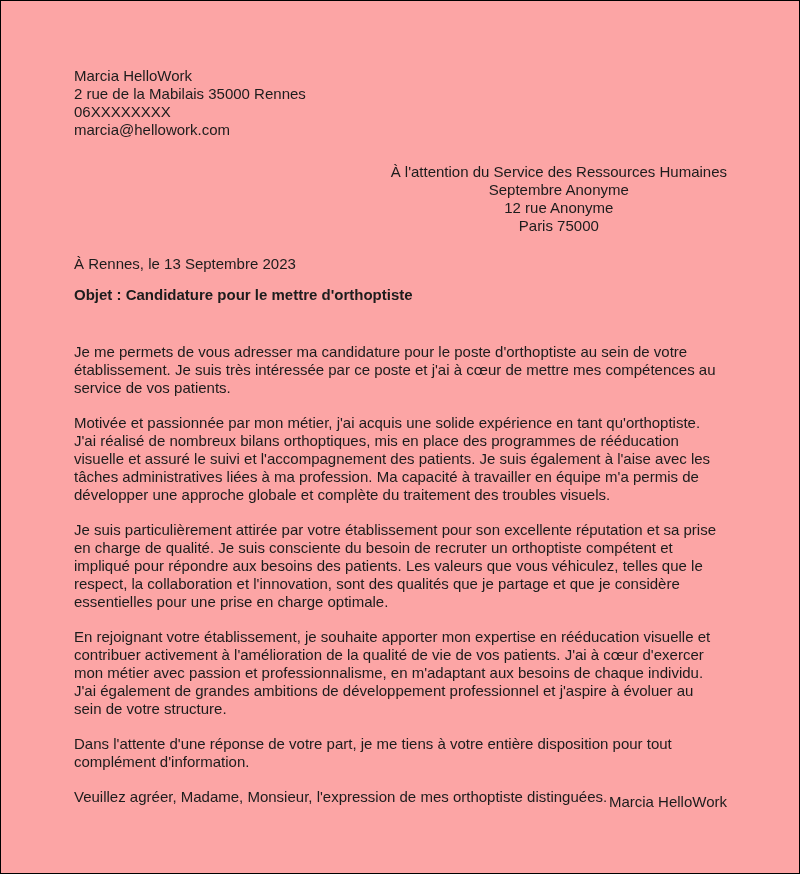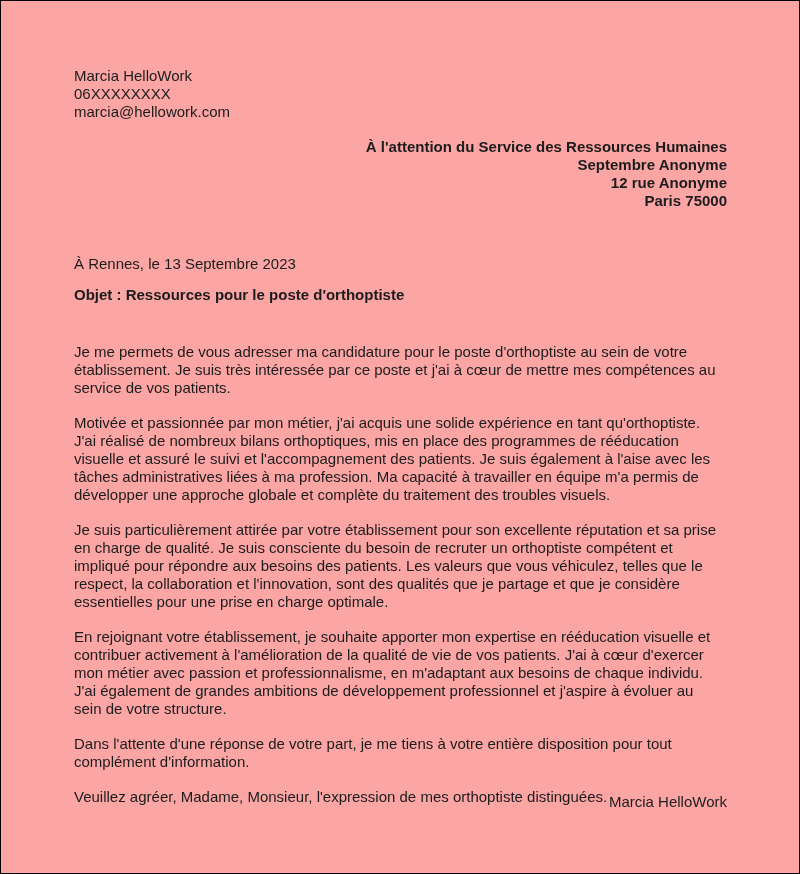--- a/index.html
+++ b/index.html
@@ -11,23 +11,22 @@
     background: #fca5a5;
     font-family: "Liberation Sans", sans-serif;
     font-size: 15px;
     line-height: 18px;
     color: #1c1c1c;
   }
   .sender {
     position: absolute; left: 73px; top: 66px;
   }
   .recipient {
-    position: absolute; right: 72px; top: 137px;
-    text-align: right;
-    font-weight: bold;
+    position: absolute; right: 72px; top: 162px;
+    text-align: center;
   }
   .line { display: block; white-space: nowrap; }
   .date {
     position: absolute; left: 73px; top: 254px;
   }
   .subject {
     position: absolute; left: 73px; top: 285px;
     font-weight: bold;
   }
   .body {
@@ -39,34 +38,35 @@
     text-align: right;
   }
 </style>
 </head>
 <body>
 
 <div class="page">
 
   <div class="sender">
     <span class="line">Marcia HelloWork</span>
+    <span class="line">2 rue de la Mabilais 35000 Rennes</span>
     <span class="line">06XXXXXXXX</span>
     <span class="line">marcia@hellowork.com</span>
   </div>
 
   <div class="recipient">
     <span class="line">À l'attention du Service des Ressources Humaines</span>
     <span class="line">Septembre Anonyme</span>
     <span class="line">12 rue Anonyme</span>
     <span class="line">Paris 75000</span>
   </div>
 
   <div class="date">À Rennes, le 13 Septembre 2023</div>
 
-  <div class="subject">Objet : Ressources pour le poste d'orthoptiste</div>
+  <div class="subject">Objet : Candidature pour le mettre d'orthoptiste</div>
 
   <div class="body">
     <p>Je me permets de vous adresser ma candidature pour le poste d'orthoptiste au sein de votre établissement. Je suis très intéressée par ce poste et j'ai à cœur de mettre mes compétences au service de vos patients.</p>
     <p>Motivée et passionnée par mon métier, j'ai acquis une solide expérience en tant qu'orthoptiste. J'ai réalisé de nombreux bilans orthoptiques, mis en place des programmes de rééducation visuelle et assuré le suivi et l'accompagnement des patients. Je suis également à l'aise avec les tâches administratives liées à ma profession. Ma capacité à travailler en équipe m'a permis de développer une approche globale et complète du traitement des troubles visuels.</p>
     <p>Je suis particulièrement attirée par votre établissement pour son excellente réputation et sa prise en charge de qualité. Je suis consciente du besoin de recruter un orthoptiste compétent et impliqué pour répondre aux besoins des patients. Les valeurs que vous véhiculez, telles que le respect, la collaboration et l'innovation, sont des qualités que je partage et que je considère essentielles pour une prise en charge optimale.</p>
     <p>En rejoignant votre établissement, je souhaite apporter mon expertise en rééducation visuelle et contribuer activement à l'amélioration de la qualité de vie de vos patients. J'ai à cœur d'exercer mon métier avec passion et professionnalisme, en m'adaptant aux besoins de chaque individu. J'ai également de grandes ambitions de développement professionnel et j'aspire à évoluer au sein de votre structure.</p>
     <p>Dans l'attente d'une réponse de votre part, je me tiens à votre entière disposition pour tout complément d'information.</p>
     <p>Veuillez agréer, Madame, Monsieur, l'expression de mes orthoptiste distinguées.</p>
   </div>
 

